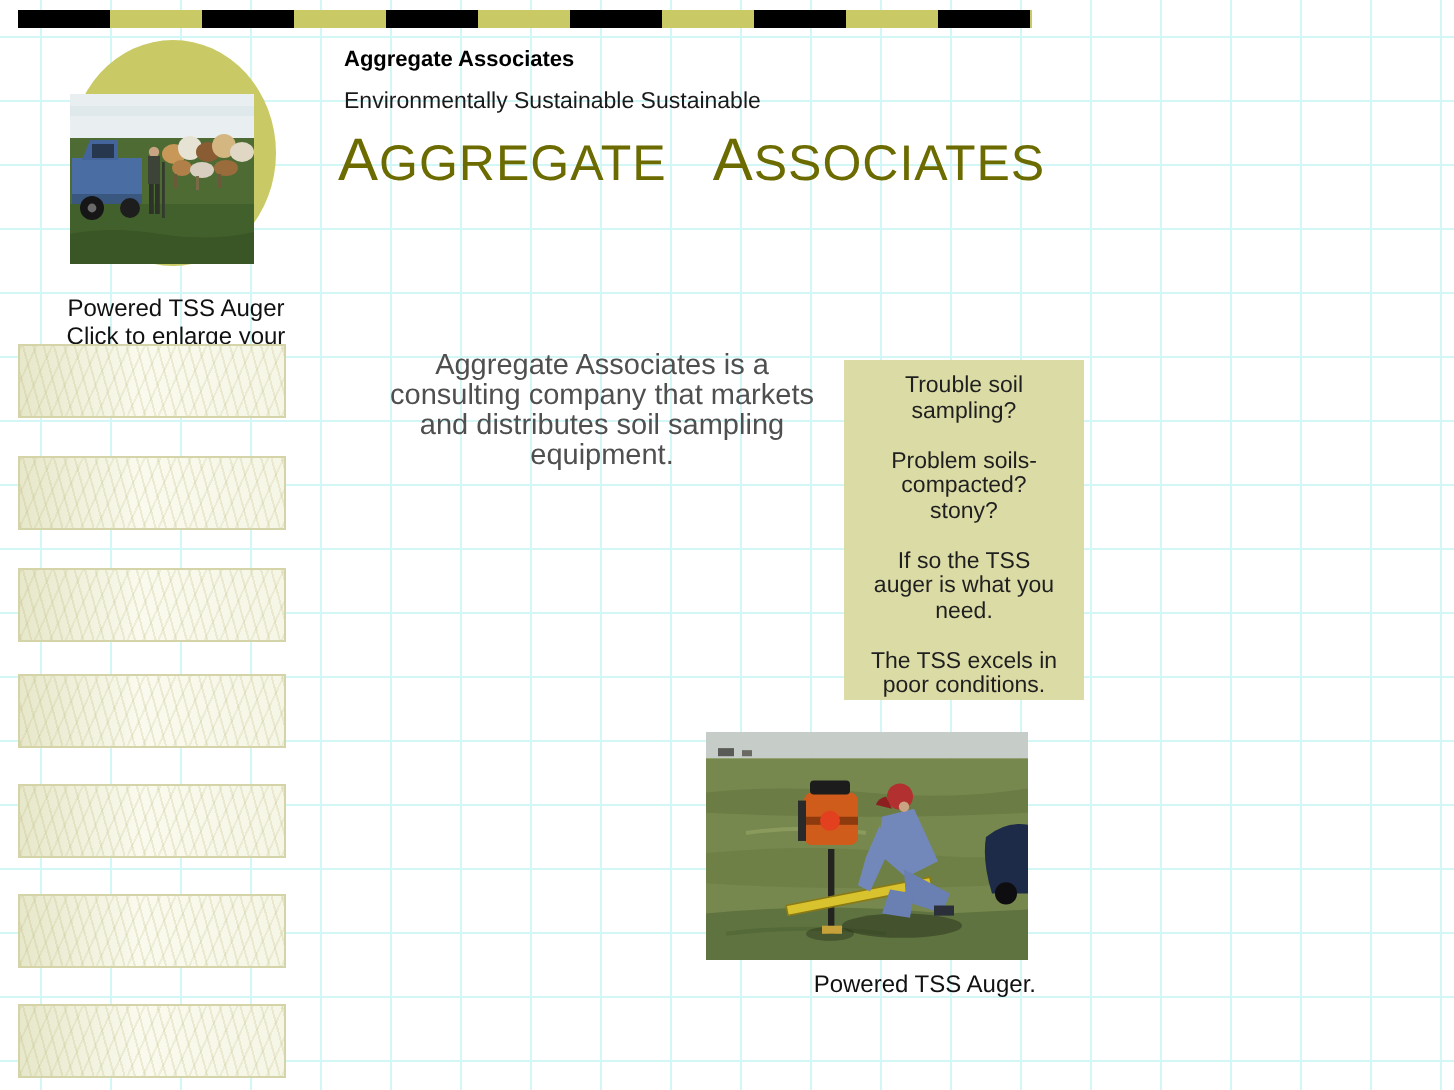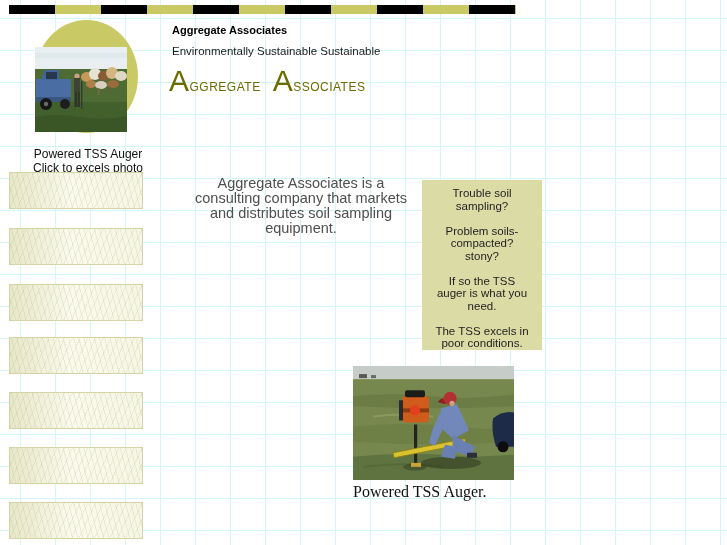--- a/index.html
+++ b/index.html
@@ -55,46 +55,46 @@
   .tagline{
     position:absolute; left:172px; top:45px;
     font-size:11.5px; color:#1a1a1a;
   }
   .heading{
     position:absolute; left:169px; top:66px; color:#6b6b00;
     white-space:nowrap;
   }
   .hw{
     display:inline-block; text-transform:uppercase;
-    font-size:12px; letter-spacing:0.5px; line-height:30px;
+    font-size:25px; letter-spacing:0.5px; line-height:30px;
   }
   .hw::first-letter{ font-size:30px; }
-  .hw + .hw{ margin-left:12px; }
+  .hw + .hw{ margin-left:23px; }
   .bodytext{
     position:absolute; left:172px; top:176px; width:258px;
     font-size:14.5px; line-height:15px; color:#4f4f4f;text-align:center;
   }
   .para{ white-space:pre-line; }
   .para + .para{ margin-top:15px; }
   .promo{
     position:absolute; left:422px; top:180px; width:120px; height:170px;
     background:#dbdba6; padding-top:7px;
     text-align:center;
   }
   .promo-text{
     white-space:pre-line; font-size:11.5px; line-height:12.5px; color:#1f1f1f;
   }
   .field-photo{
     position:absolute; left:353px; top:366px; width:161px; height:114px;
     cursor:pointer;
   }
   .field-caption{
     position:absolute; left:353px; top:485px; width:165px;
-    text-align:left; font-family:Liberation Serif, serif;
-    font-size:16px; line-height:14.5px; color:#111111;
+    text-align:right; font-family:Liberation Sans, sans-serif;
+    font-size:12px; line-height:14.5px; color:#111111;
   }
 </style>
 </head>
 <body>
 
 <div class="page">
 
   <div class="banner"></div>
 
   <div class="oval"></div>
@@ -126,21 +126,21 @@
     <circle cx="30" cy="57" r="5" fill="#1d1d1d"></circle>
 
     <circle cx="42" cy="29" r="2.6" fill="#c9a484"></circle>
     <rect x="39" y="31" width="6" height="14" fill="#3d4437"></rect>
     <rect x="39.5" y="45" width="2.4" height="15" fill="#2d3328"></rect>
     <rect x="42.5" y="45" width="2.4" height="15" fill="#2d3328"></rect>
     <rect x="46" y="34" width="1.4" height="28" fill="#333a2e"></rect>
   </svg>
   <div class="oval-caption">
     <div>Powered TSS Auger</div>
-    <div>Click to excels photo</div>
+    <div>Click to enlarge your</div>
   </div>
 
   <div class="navcol">
     <div class="navbtn" style="top:172px"></div>
     <div class="navbtn" style="top:228px"></div>
     <div class="navbtn" style="top:284px"></div>
     <div class="navbtn" style="top:337px"></div>
     <div class="navbtn" style="top:392px"></div>
     <div class="navbtn" style="top:447px"></div>
     <div class="navbtn" style="top:502px"></div>

